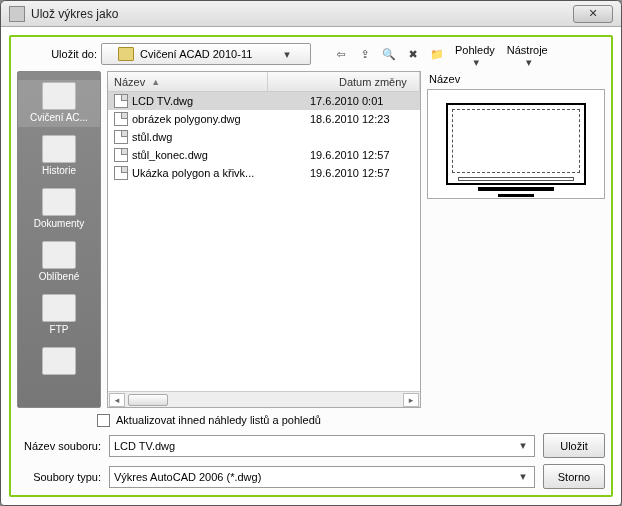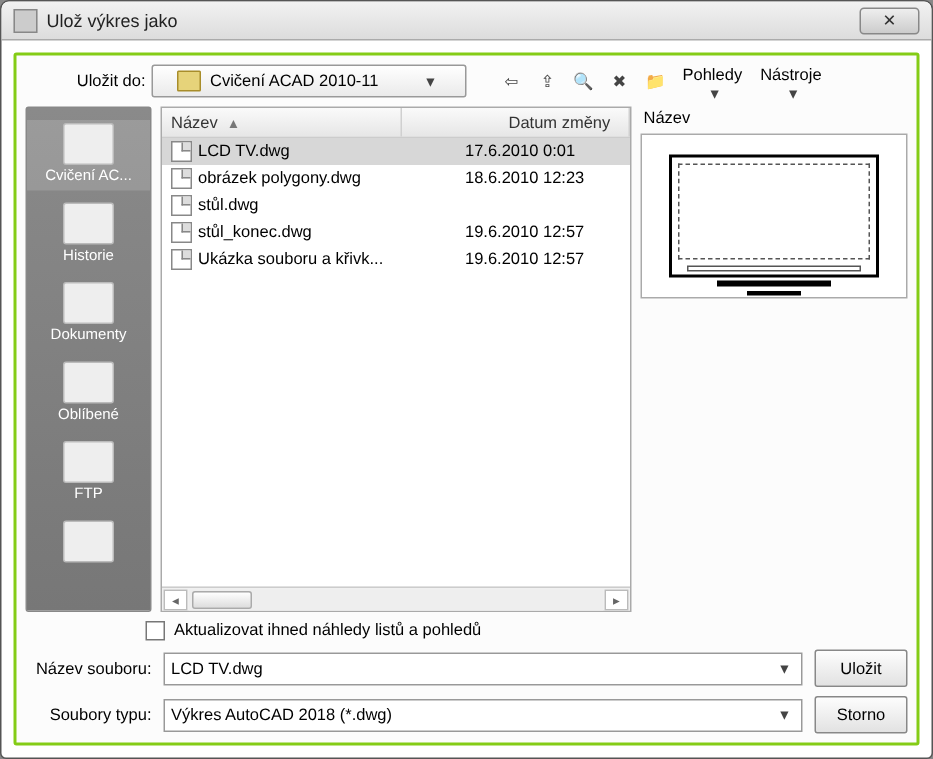--- a/index.html
+++ b/index.html
@@ -178,21 +178,21 @@
                 <div class="fl-row">
                   <div class="fl-cell name col-name">
                     <span class="dwg-icn"></span>
                     <span>stůl_konec.dwg</span>
                   </div>
                   <div class="fl-cell col-date">19.6.2010 12:57</div>
                 </div>
                 <div class="fl-row">
                   <div class="fl-cell name col-name">
                     <span class="dwg-icn"></span>
-                    <span>Ukázka souboru a křivk...</span>
+                    <span>Ukázka polygon a křivk...</span>
                   </div>
                   <div class="fl-cell col-date">19.6.2010 12:57</div>
                 </div>
               </div>
             <div class="hscroll">
               <div class="arrow">◂</div>
               <div class="track">
                 <div class="thumb"></div>
               </div>
               <div class="arrow">▸</div>
@@ -224,21 +224,21 @@
             <span style="flex:1">LCD TV.dwg</span>
             <span class="dd">▾</span>
           </div>
           <div class="action-btn">
             <span>Uložit</span>
           </div>
         </div>
         <div class="brow">
           <div class="label">Soubory typu:</div>
           <div class="field">
-            <span style="flex:1">Výkres AutoCAD 2018 (*.dwg)</span>
+            <span style="flex:1">Výkres AutoCAD 2006 (*.dwg)</span>
             <span class="dd">▾</span>
           </div>
           <div class="action-btn">
             <span>Storno</span>
           </div>
         </div>
       </div>
 
     </div>
   </div>

